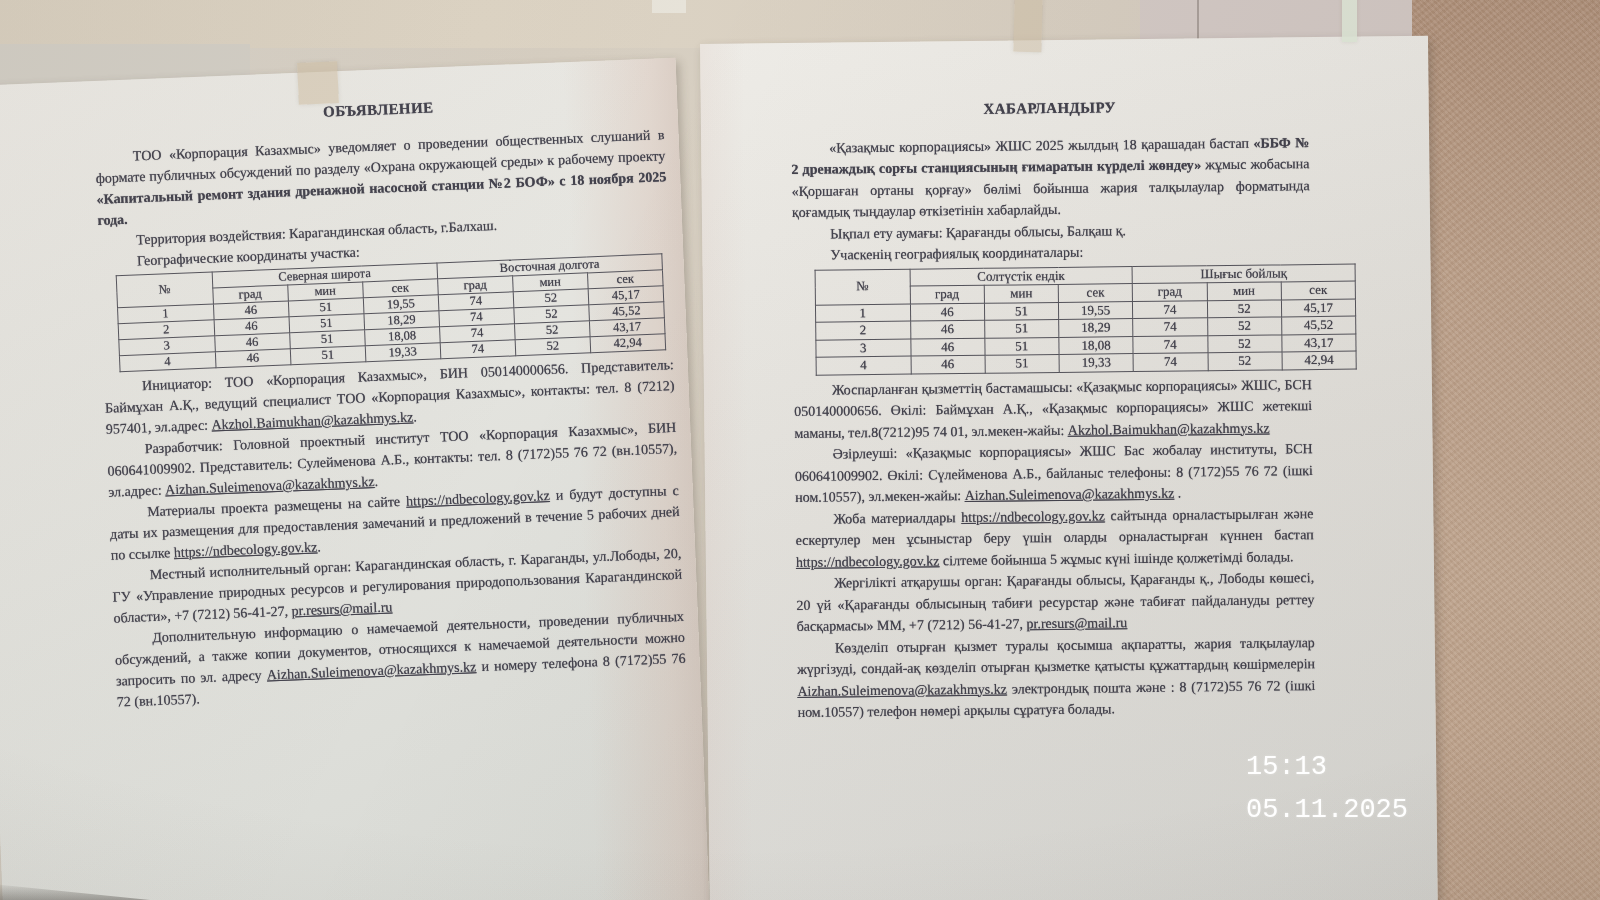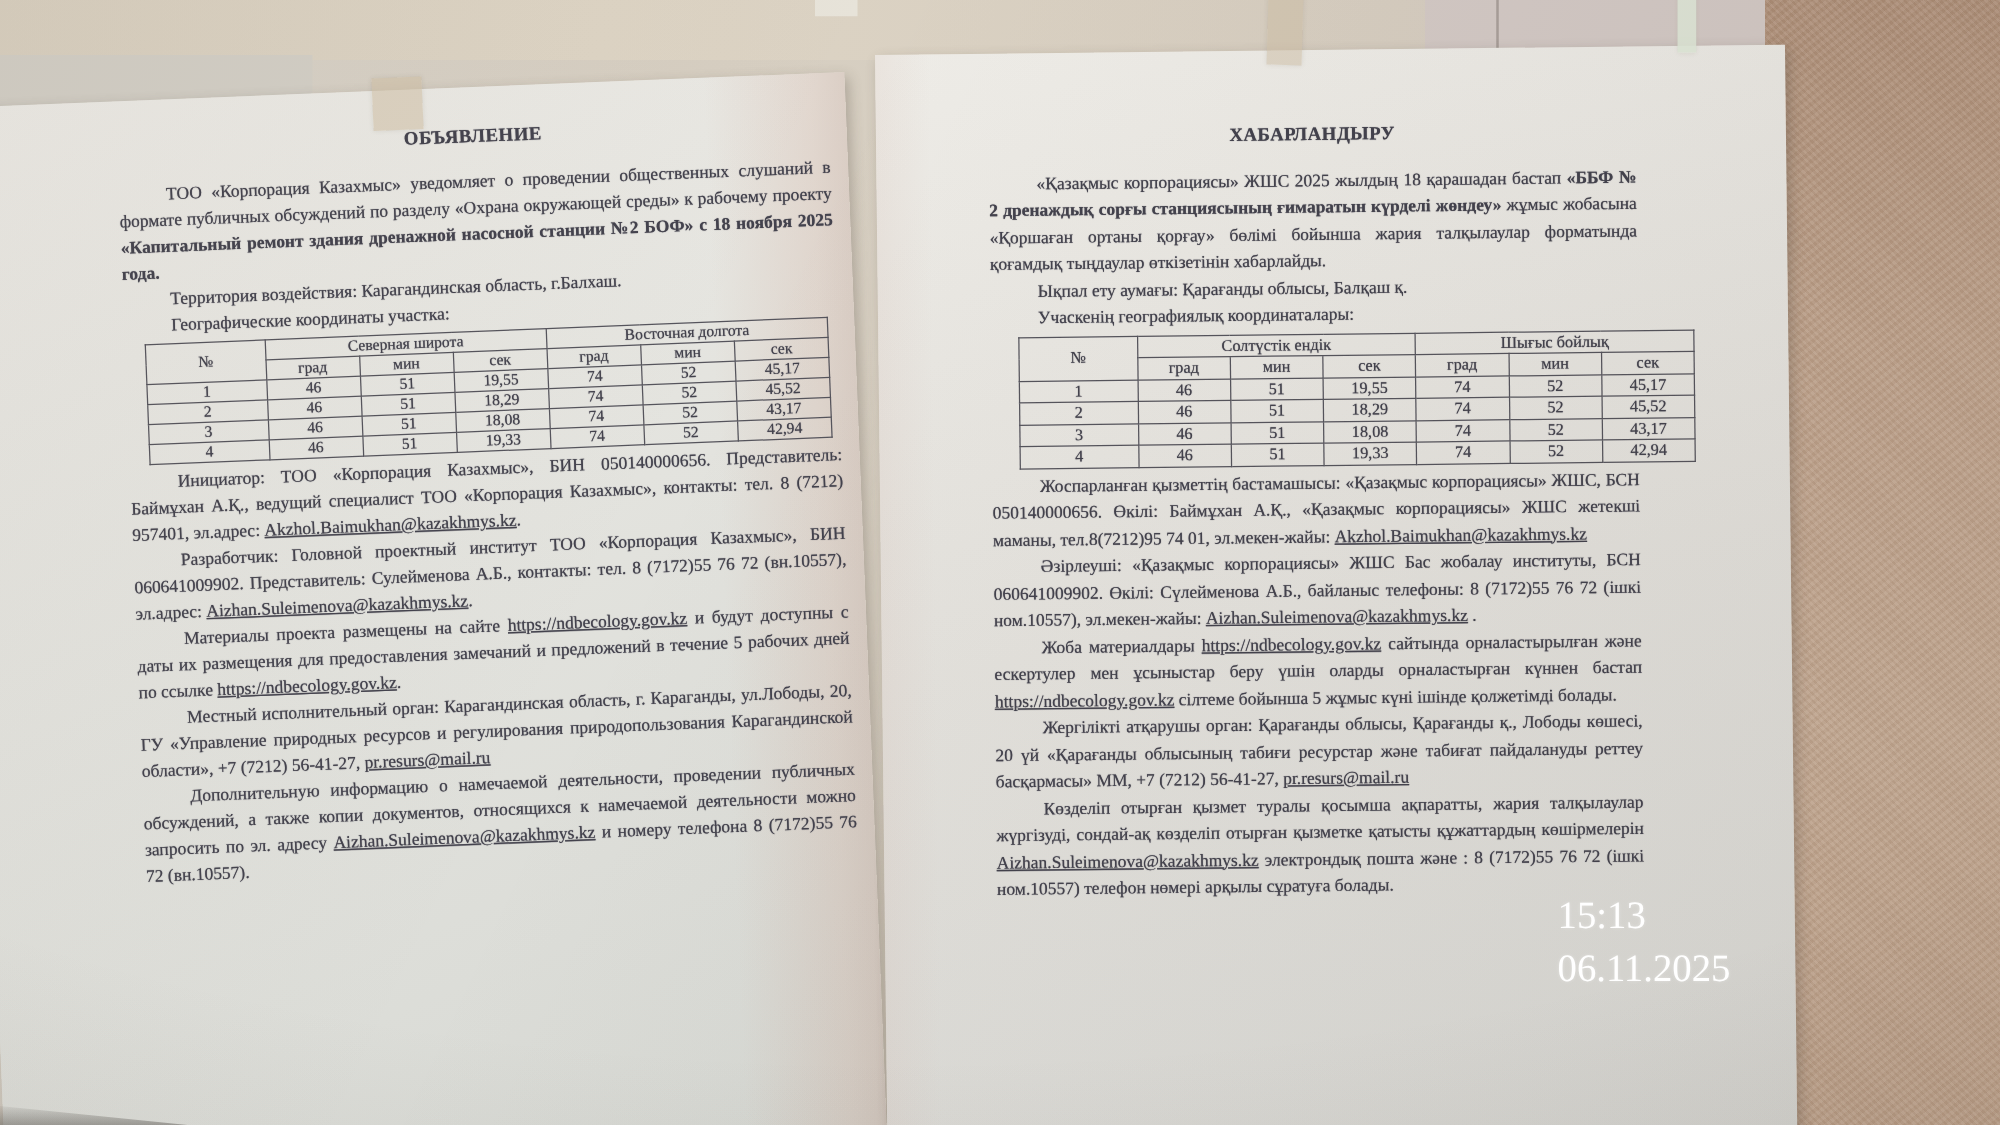--- a/index.html
+++ b/index.html
@@ -57,23 +57,23 @@
   .tape{z-index:4;box-shadow:0 0 4px rgba(90,80,60,.12);}
   .tape-left{left:298px;top:62px;width:40px;height:42px;background:rgba(208,192,164,.55);transform:rotate(-2.5deg);}
   .tape-right{left:1014px;top:-4px;width:28px;height:56px;background:rgba(205,190,163,.5);transform:rotate(1.5deg);}
   .tape-green{left:1342px;top:-4px;width:15px;height:46px;background:rgba(223,233,216,.85);}
   .paper-tab{left:652px;top:0;width:34px;height:13px;background:#e7e3d9;z-index:1;}
   .paper-bottom-shadow{left:0;top:882px;width:150px;height:18px;z-index:3;
     background:linear-gradient(to bottom,rgba(0,0,0,0),rgba(96,93,88,.5));
     clip-path:polygon(0 15%,100% 100%,0 100%);}
   
   .timestamp{
-    left:1246px;top:710px;z-index:6;color:#ffffff;
-    font-family:Liberation Serif, serif;
-    font-size:31px;line-height:43px;font-weight:normal;
+    left:1246px;top:746px;z-index:6;color:#ffffff;
+    font-family:Liberation Mono, monospace;
+    font-size:27px;line-height:43px;font-weight:normal;
     text-shadow:0 0 3px rgba(255,255,255,.35);
   }
   
   .photo-grade{left:0;top:0;width:1600px;height:900px;z-index:5;pointer-events:none;
     background:
       radial-gradient(120% 90% at 45% 40%,rgba(0,0,0,0) 60%,rgba(70,58,48,.10) 100%),
       linear-gradient(115deg,rgba(125,112,98,.07),rgba(0,0,0,0) 35%,rgba(60,50,40,.08) 95%);}
 </style>
 </head>
 <body>
@@ -250,14 +250,14 @@
 </div>
 
 <div class="abs tape tape-left"></div>
 <div class="abs tape tape-right"></div>
 <div class="abs tape tape-green"></div>
 <div class="abs paper-bottom-shadow"></div>
 <div class="abs photo-grade"></div>
 
 <div class="abs timestamp">
   <div>15:13</div>
-  <div>06.11.2025</div>
+  <div>05.11.2025</div>
 </div>
 
 </body></html>

